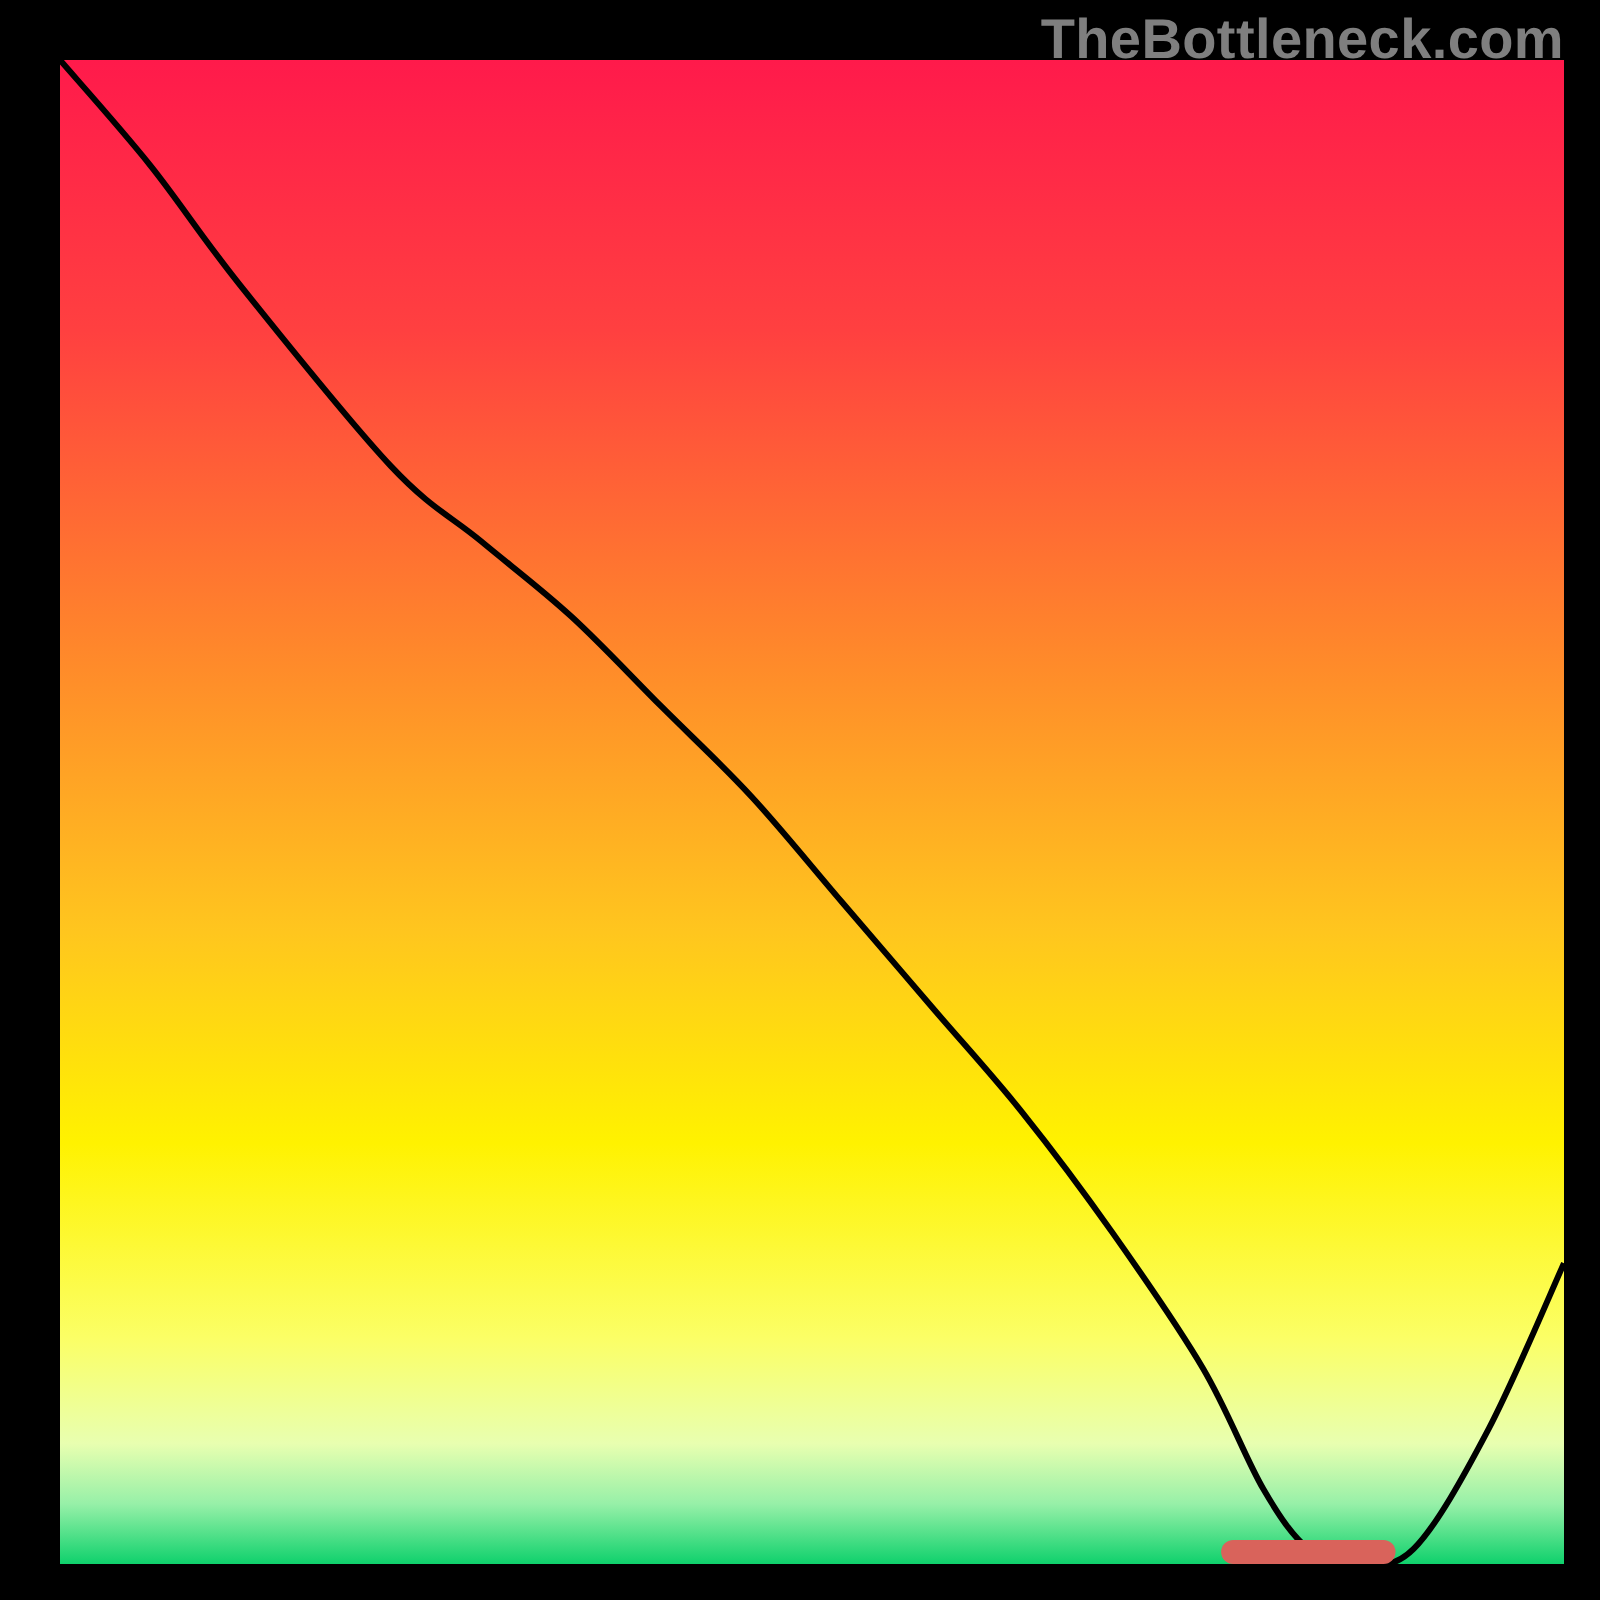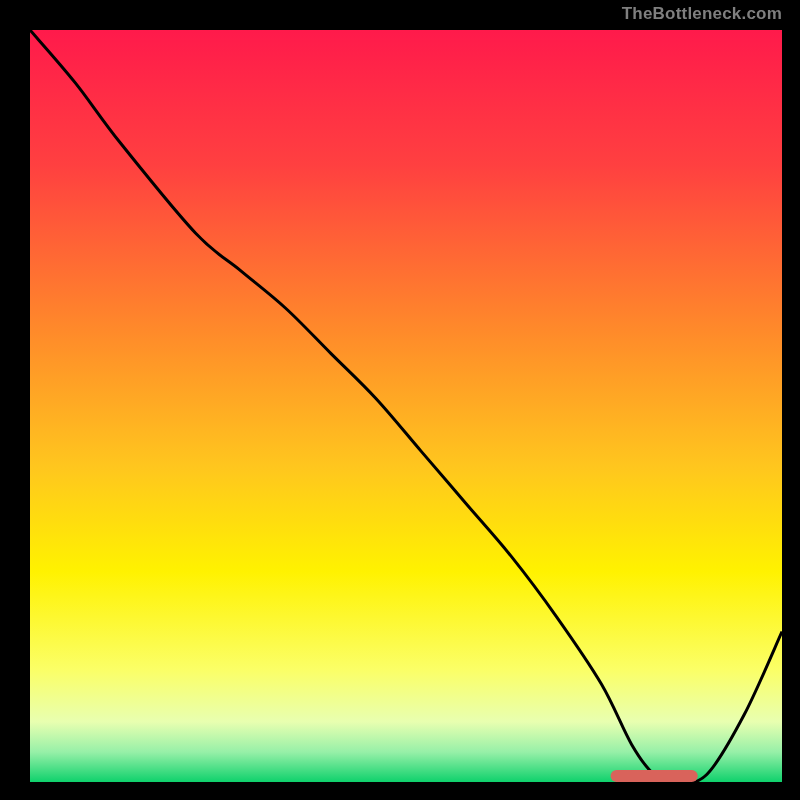--- a/index.html
+++ b/index.html
@@ -8,21 +8,21 @@
     position: relative;
     width: 800px;
     height: 800px;
     background: #000;
   }
   .watermark {
     position: absolute;
     top: 4px;
     right: 18px;
     font-family: Arial, Helvetica, sans-serif;
-    font-size: 17px;
+    font-size: 28px;
     font-weight: 600;
     color: #7f7f7f;
     letter-spacing: 0.2px;
     margin-left: 37px;
   }
   
   .plot {
     position: absolute;
     left: 30px;
     top: 30px;

